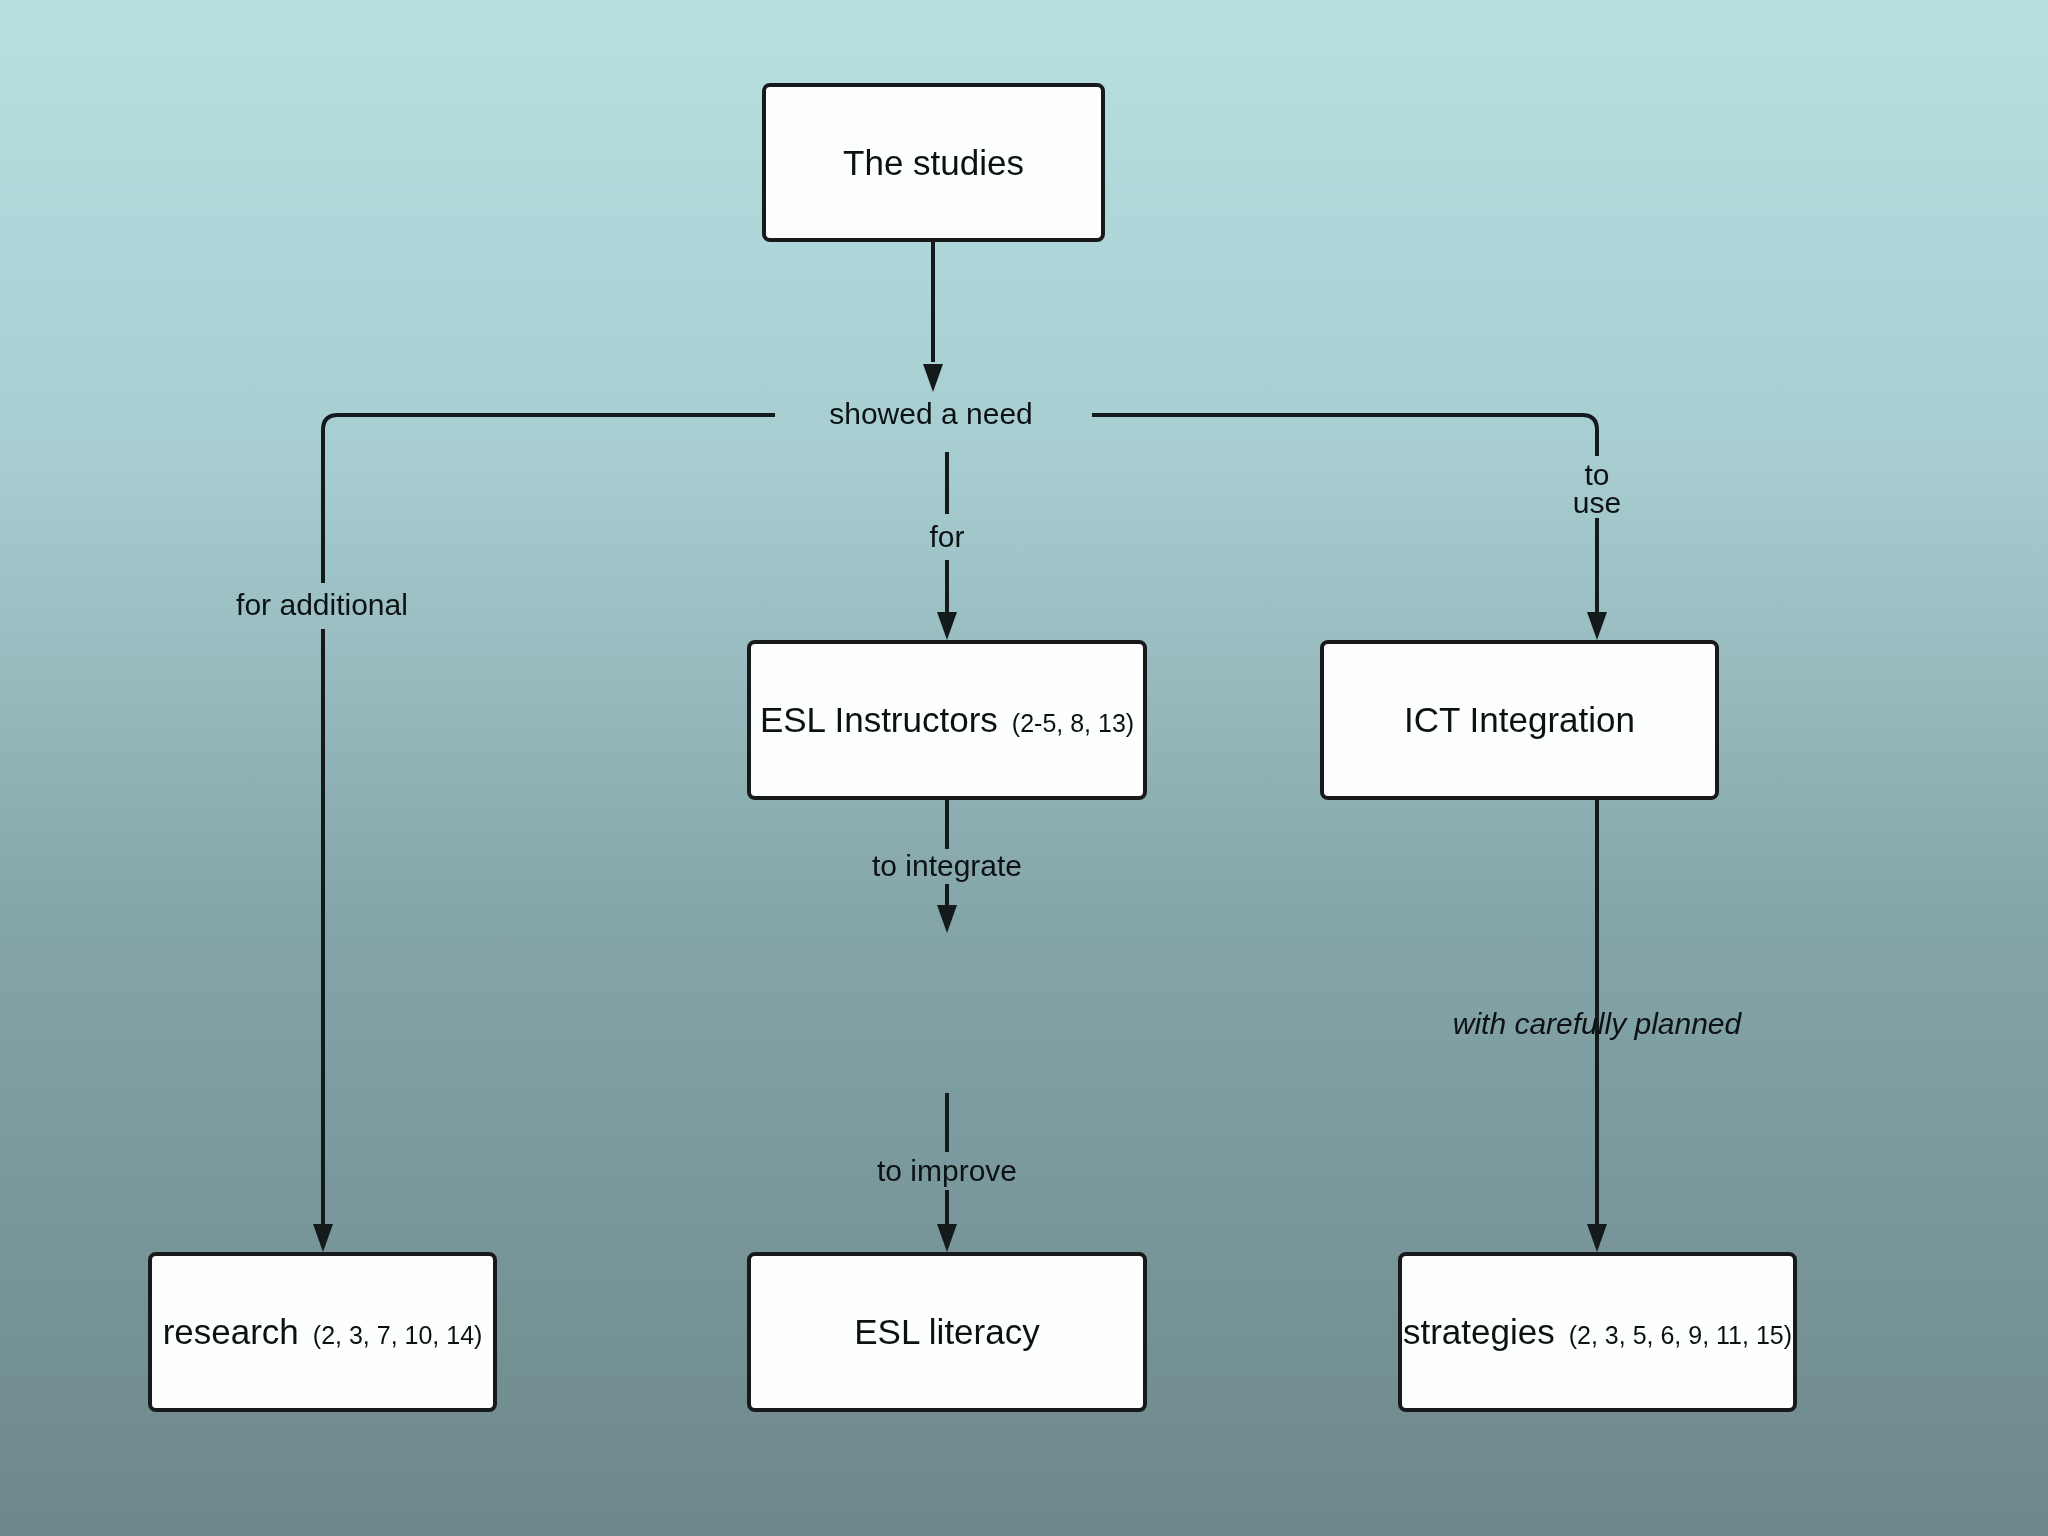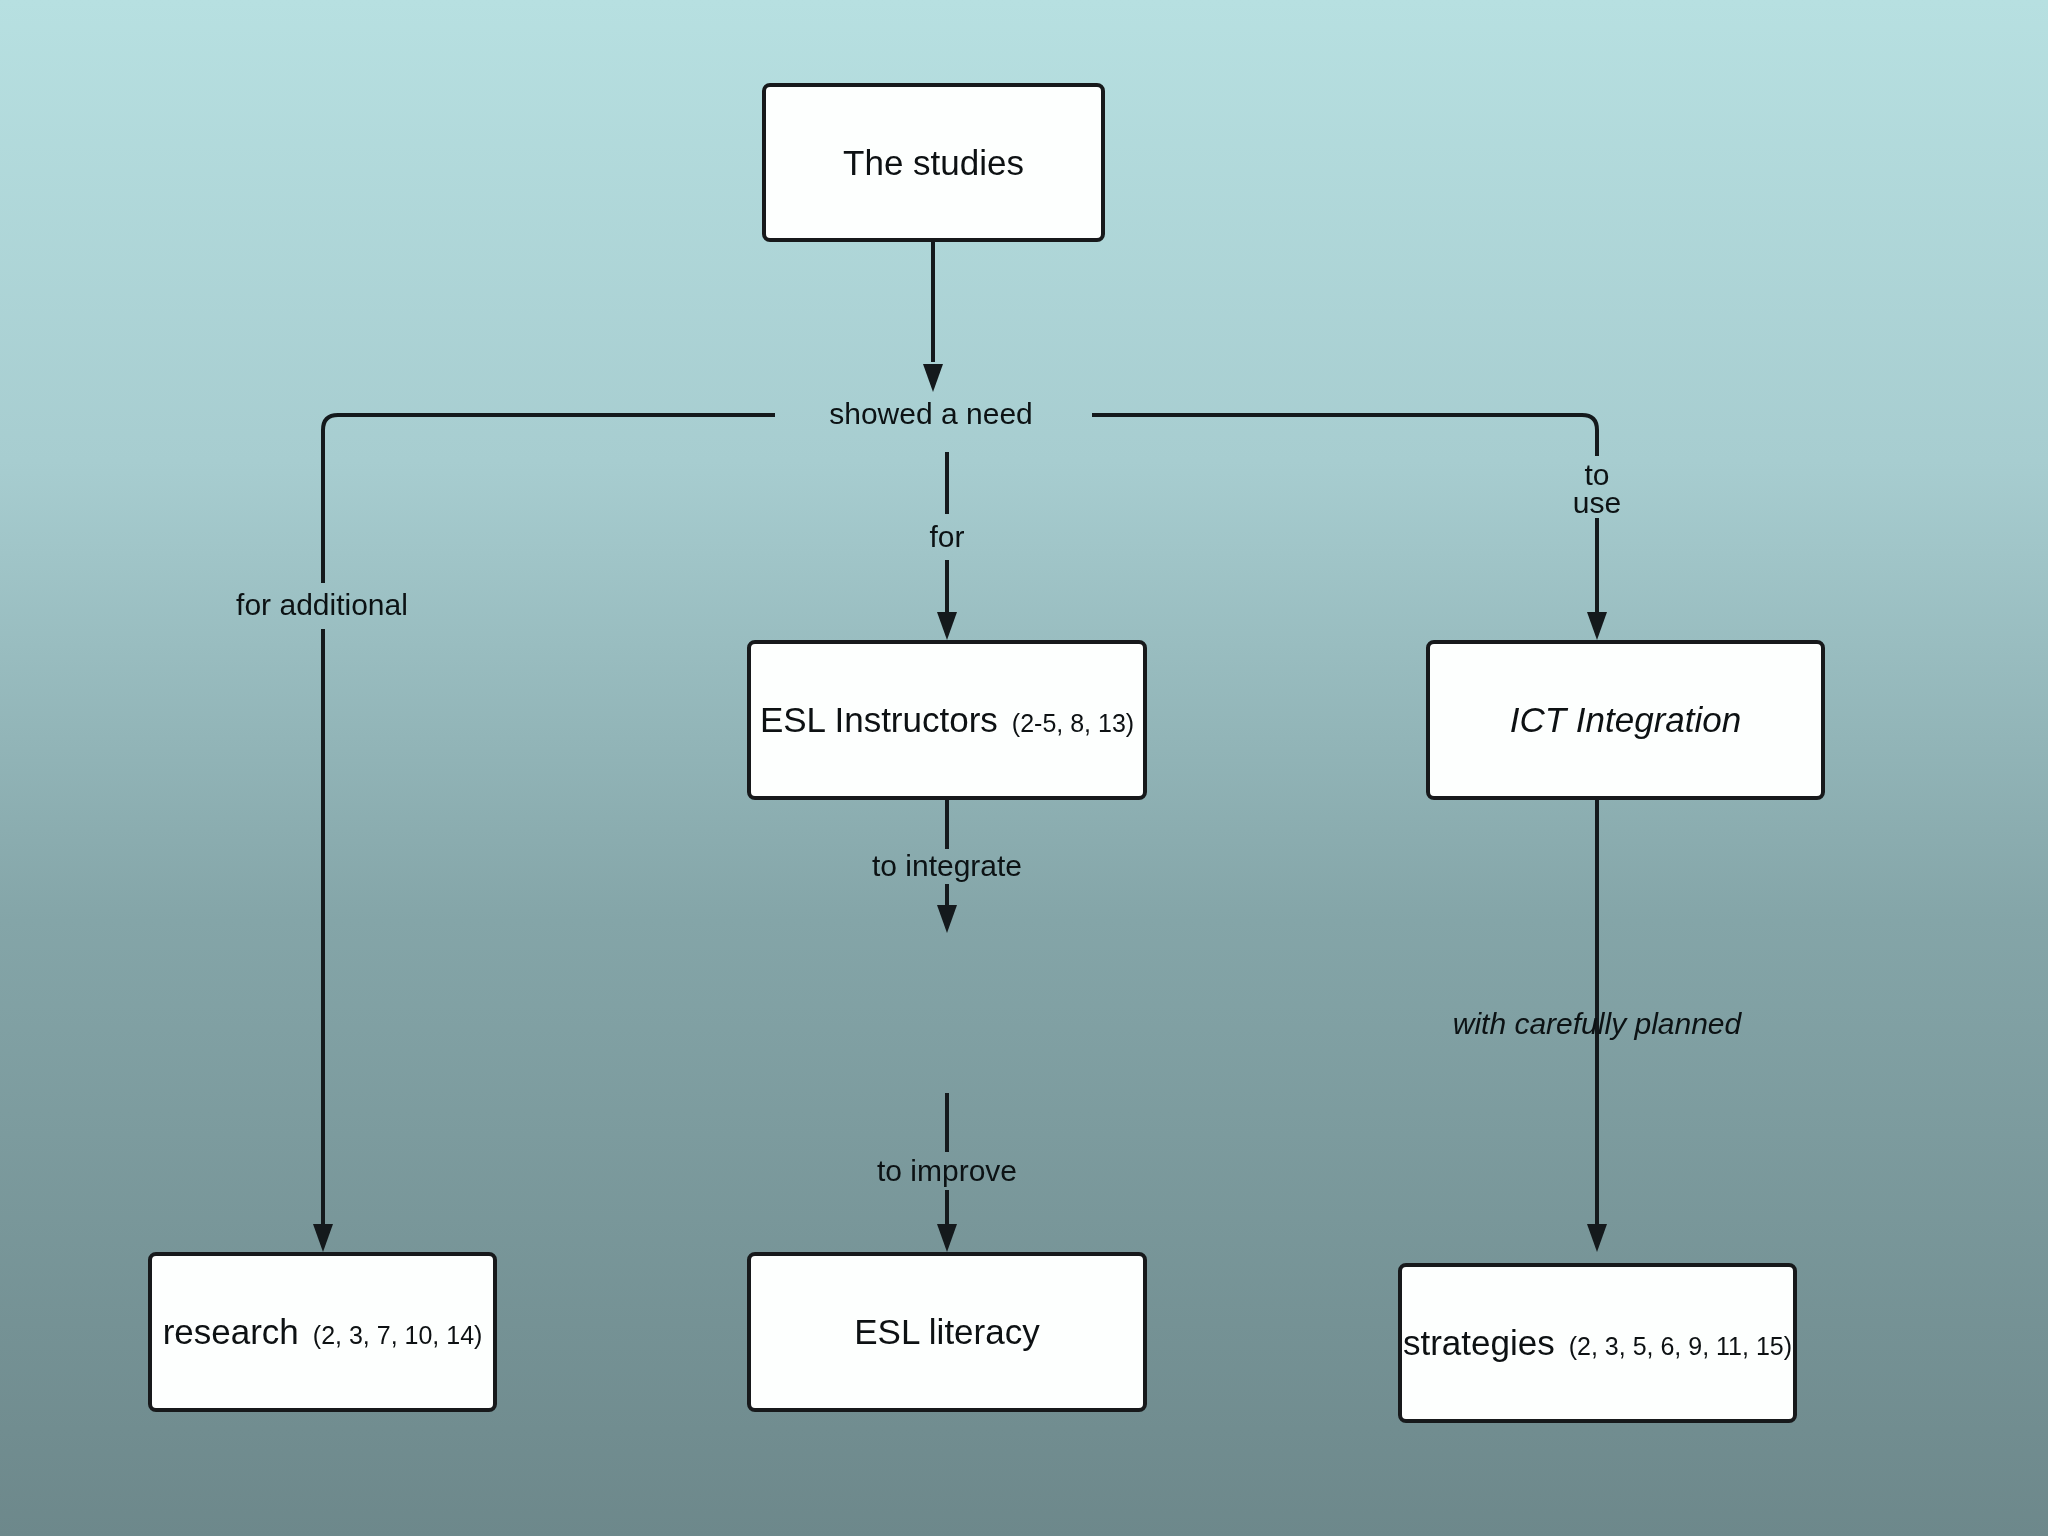--- a/index.html
+++ b/index.html
@@ -110,37 +110,37 @@
     <span class="nlabel">The studies</span>
   </div>
 
   <div class="node" style="left:747px; top:640px; width:400px; height:160px;">
     <span class="row">
       <span class="nlabel">ESL Instructors</span>
       <span class="ncite">(2-5, 8, 13)</span>
     </span>
   </div>
 
-  <div class="node" style="left:1426px; top:640px; width:399px; height:160px;font-style:italic;">
+  <div class="node" style="left:1320px; top:640px; width:399px; height:160px;">
     <span class="nlabel">ICT Integration</span>
   </div>
 
 
   <div class="node" style="left:148px; top:1252px; width:349px; height:160px;">
     <span class="row">
       <span class="nlabel">research</span>
       <span class="ncite">(2, 3, 7, 10, 14)</span>
     </span>
   </div>
 
   <div class="node" style="left:747px; top:1252px; width:400px; height:160px;">
     <span class="nlabel">ESL literacy</span>
   </div>
 
-  <div class="node" style="left:1398px; top:1252px; width:399px; height:160px;margin-top:11px;">
+  <div class="node" style="left:1398px; top:1252px; width:399px; height:160px;">
     <span class="row">
       <span class="nlabel">strategies</span>
       <span class="ncite">(2, 3, 5, 6, 9, 11, 15)</span>
     </span>
   </div>
 
   <div class="elabel" style="left:931px; top:414px;">showed a need</div>
 
   <div class="elabel" style="left:947px; top:537px;">for</div>
 

